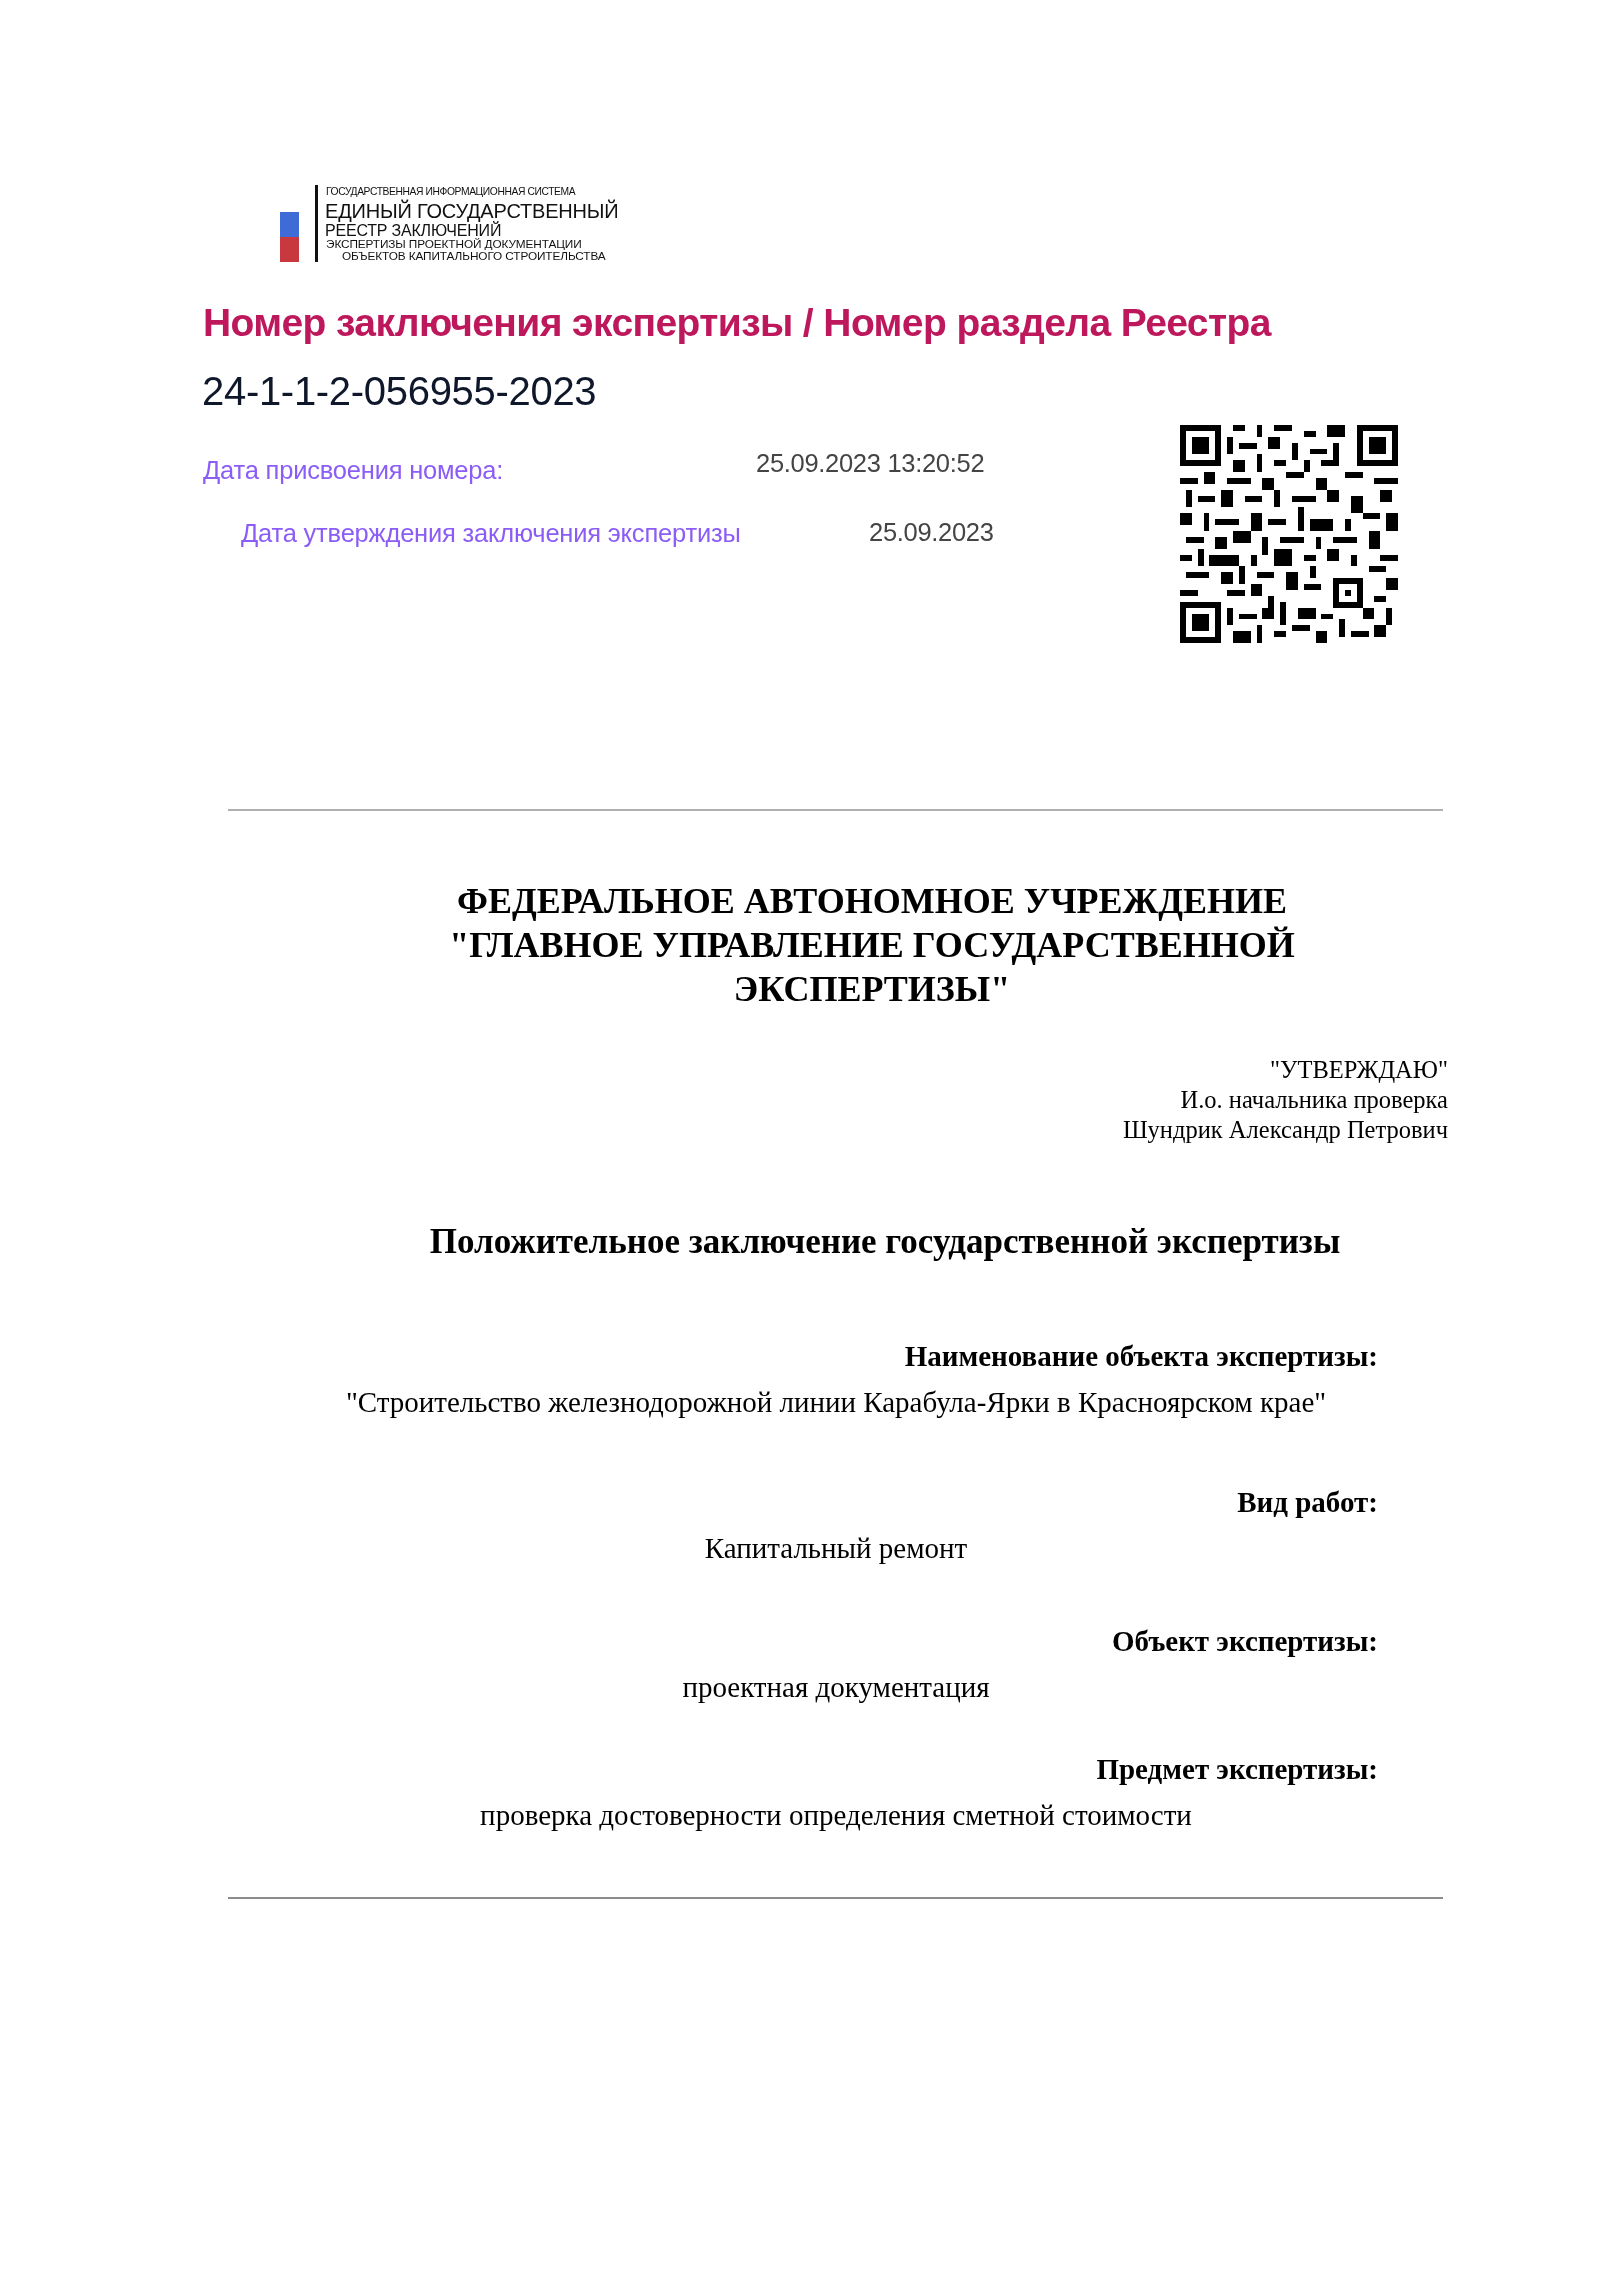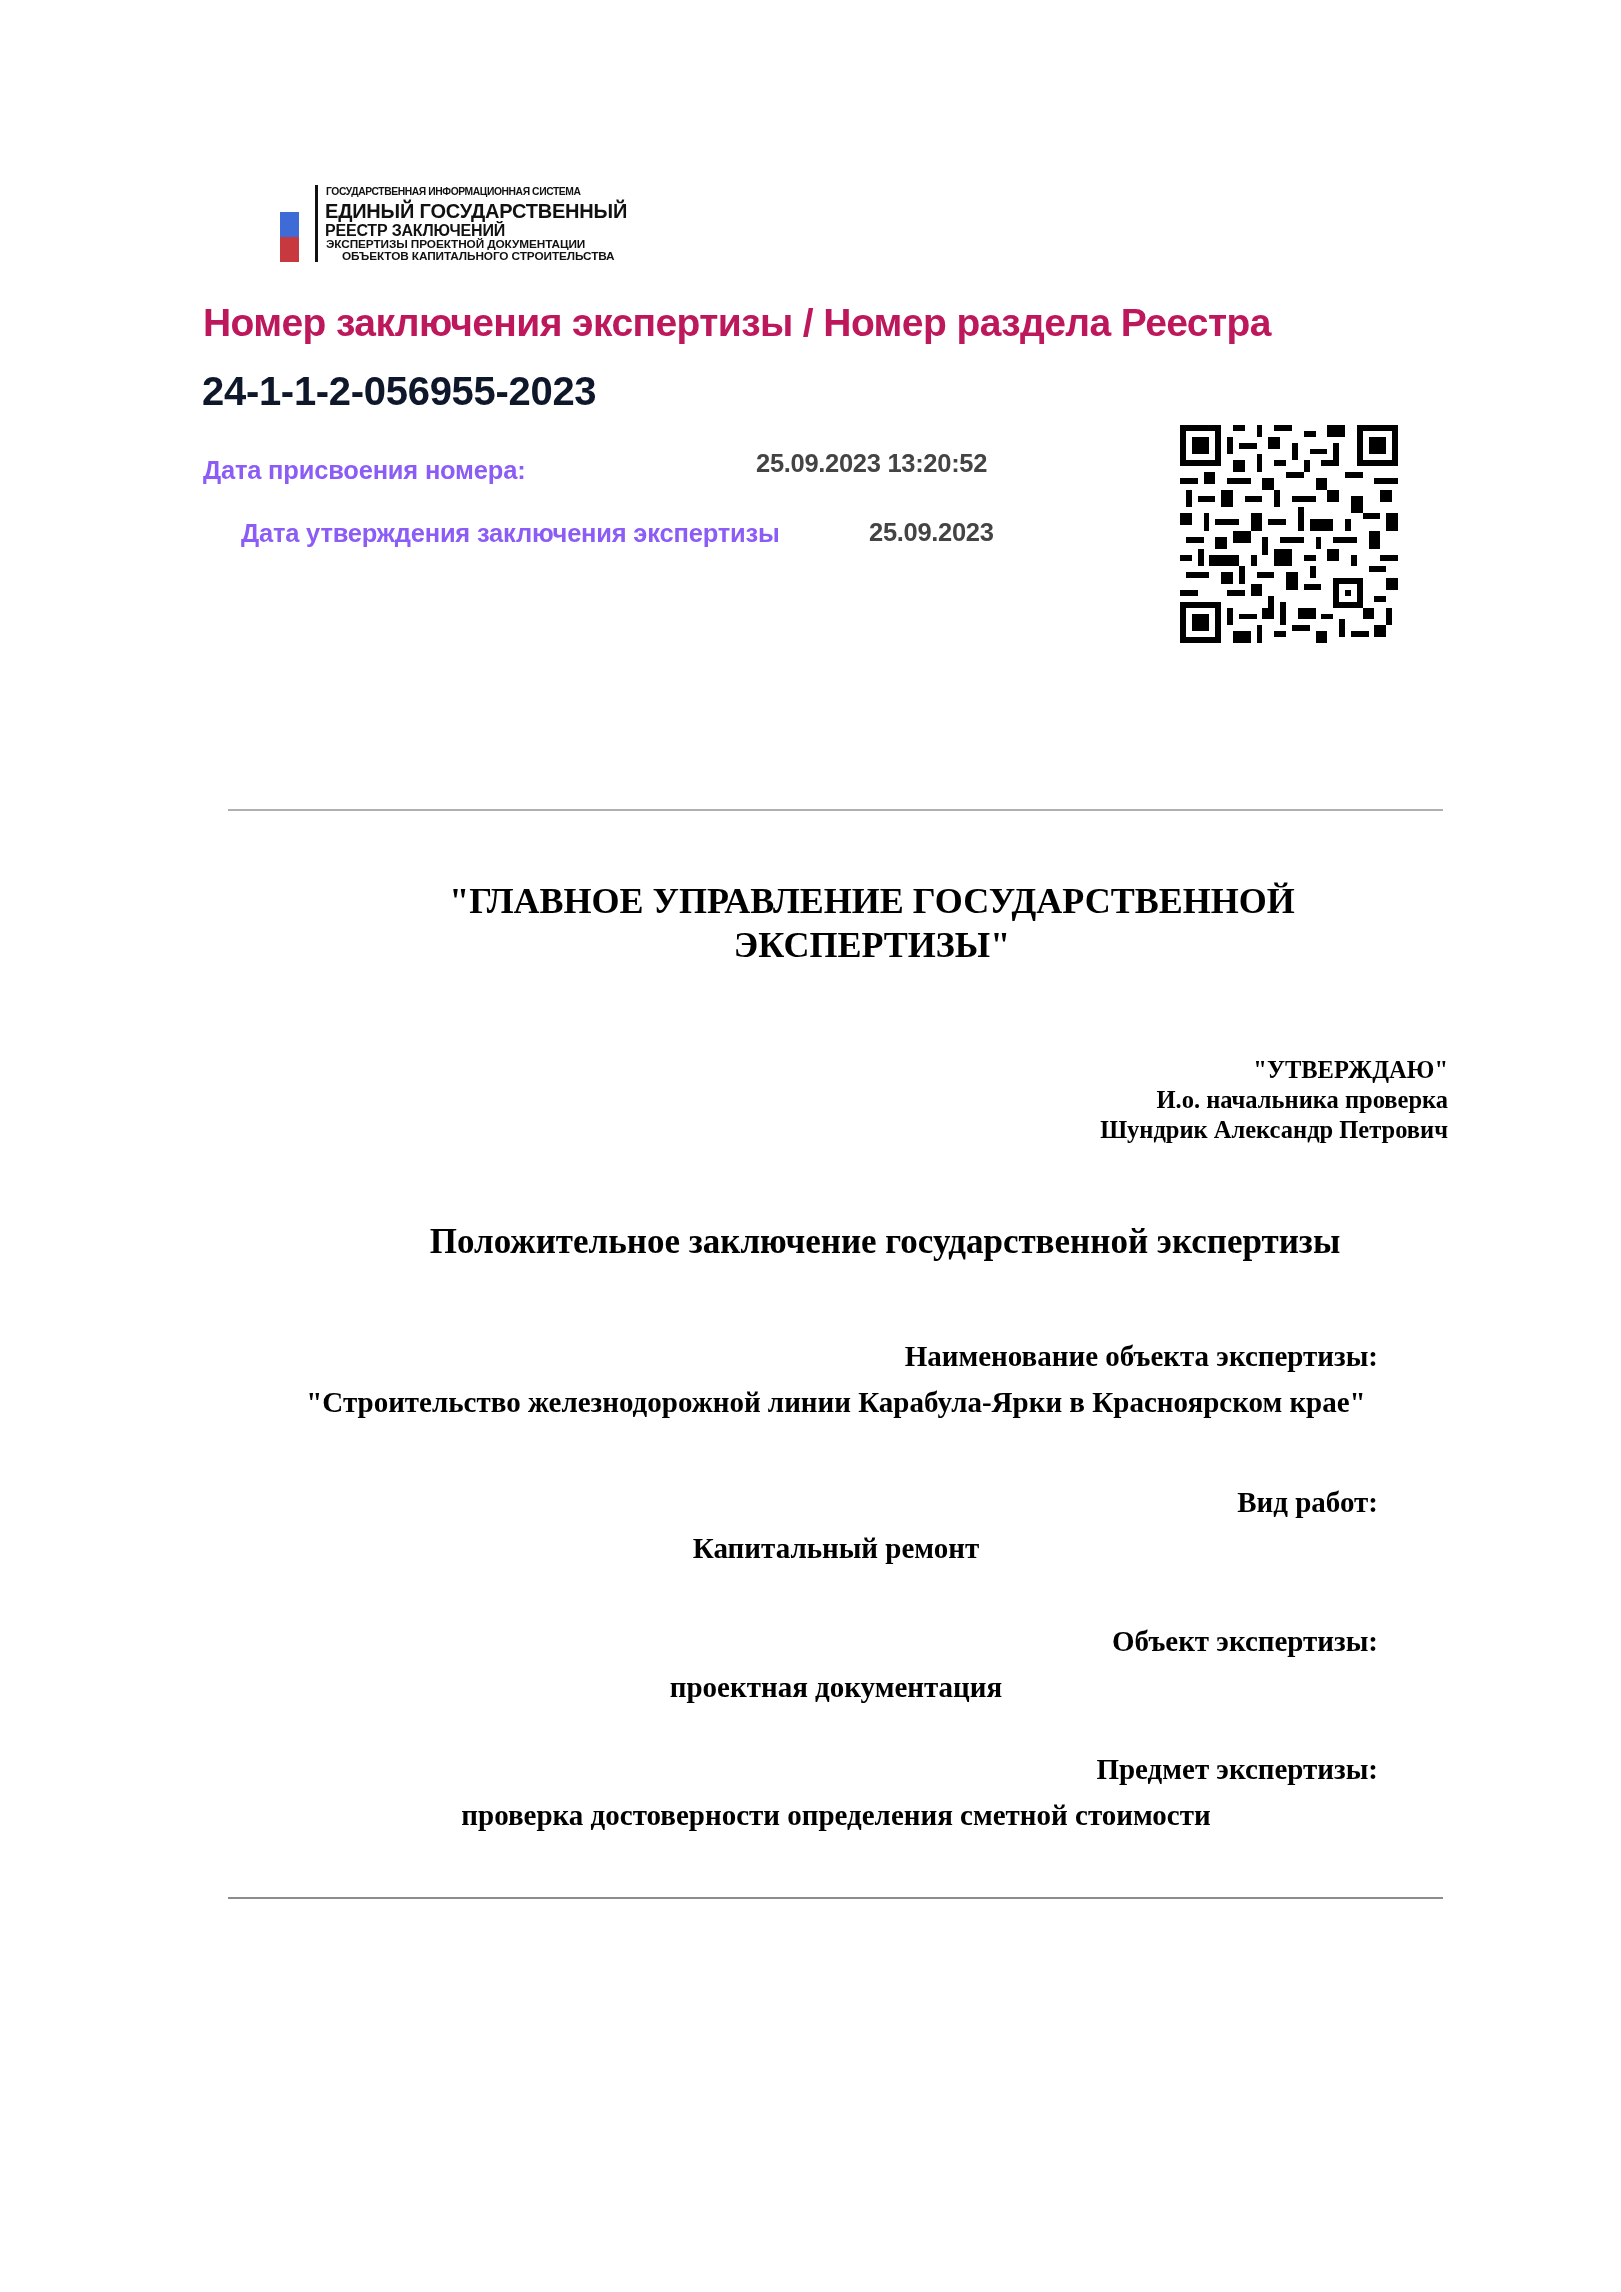--- a/index.html
+++ b/index.html
@@ -1,17 +1,17 @@
 <!DOCTYPE html>
 <html><head>
 <meta charset="utf-8">
 <style>
   html, body { margin: 0; padding: 0; background: #ffffff; }
   body { width: 1621px; height: 2293px; position: relative; overflow: hidden; }
-  .abs { position: absolute; white-space: nowrap; font-weight: bold; }
+  .abs { position: absolute; white-space: nowrap; }
   .sans { font-family: "Liberation Sans", "DejaVu Sans", sans-serif; }
   .serif { font-family: "Liberation Serif", "DejaVu Serif", serif; color: #000; }
 
   
   .logo-flag-blue { position: absolute; left: 280px; top: 212px; width: 18.6px; height: 25.5px; }
   .logo-flag-red  { position: absolute; left: 280px; top: 237px; width: 18.6px; height: 24.5px; }
   .logo-bar { position: absolute; left: 315px; top: 185px; width: 2.9px; height: 77px; background: #111; }
   .logo-text { color: #111; line-height: 1; }
   .lt1 { left: 326px; top: 187px; font-size: 10.3px; letter-spacing: -0.4px; }
   .lt2 { left: 325px; top: 201px; font-size: 20px; letter-spacing: -0.2px; }
@@ -169,20 +169,21 @@
       <rect x="23" y="35" width="2" height="2"></rect>
       <rect x="27" y="33" width="1" height="3"></rect>
       <rect x="29" y="35" width="3" height="1"></rect>
       <rect x="33" y="34" width="2" height="2"></rect>
   </g>
 </svg>
 
 <div class="divider" style="top:809px; background:#b0b0b0;"></div>
 
 <div class="abs serif org-name">
+  <div>ФЕДЕРАЛЬНОЕ АВТОНОМНОЕ УЧРЕЖДЕНИЕ</div>
   <div>"ГЛАВНОЕ УПРАВЛЕНИЕ ГОСУДАРСТВЕННОЙ</div>
   <div>ЭКСПЕРТИЗЫ"</div>
 </div>
 
 <div class="abs serif approve">
   <div>"УТВЕРЖДАЮ"</div>
   <div>И.о. начальника проверка</div>
   <div>Шундрик Александр Петрович</div>
 </div>
 

